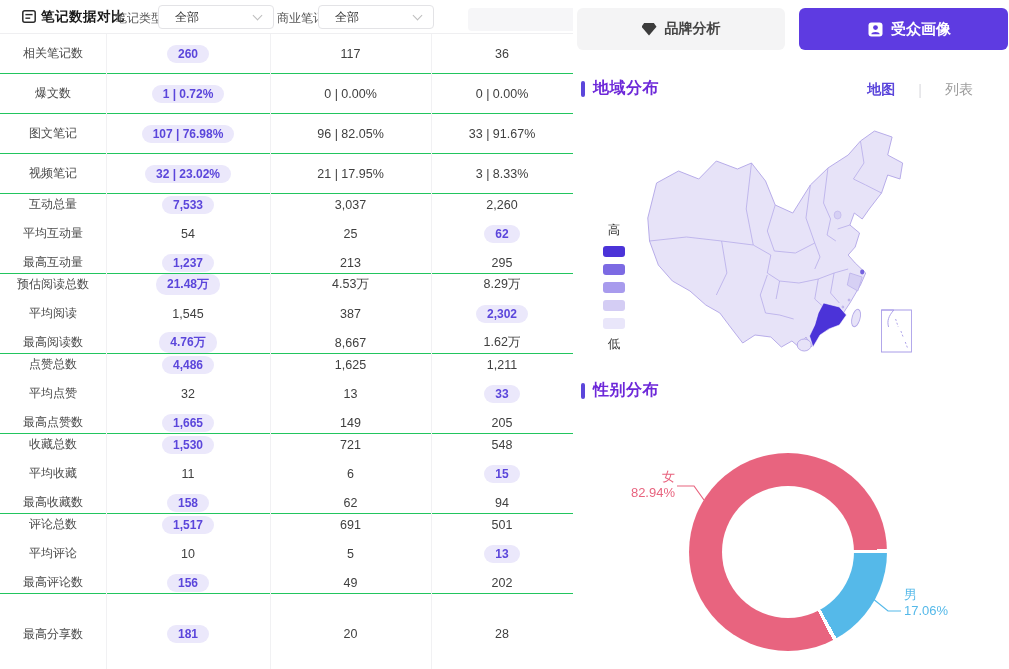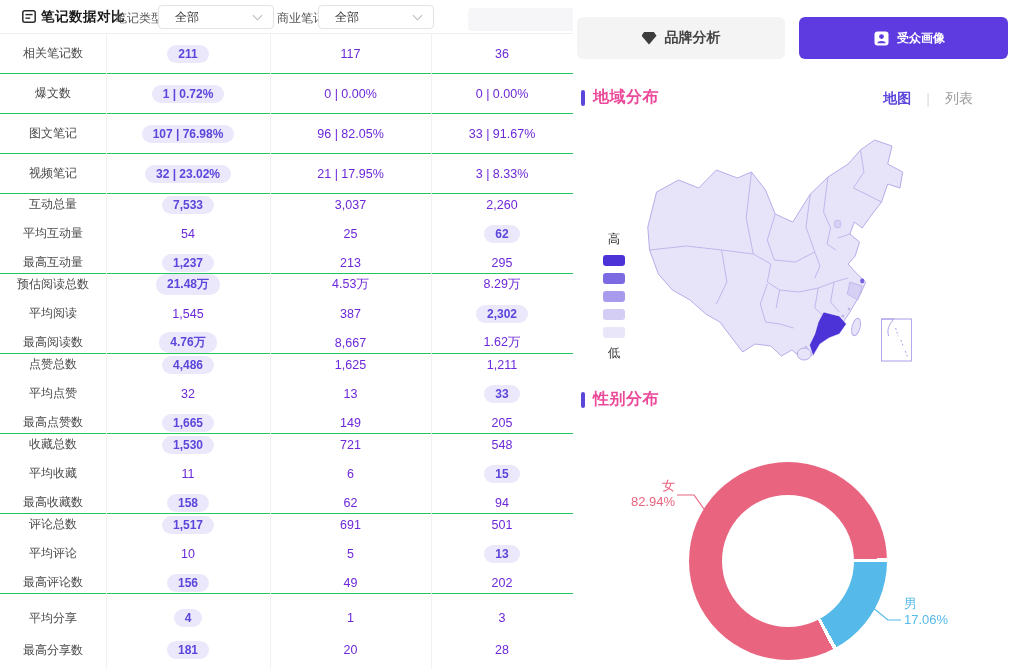--- a/index.html
+++ b/index.html
@@ -28,37 +28,37 @@
   .t-group{display:flex;flex-direction:column;justify-content:center;border-bottom:1px solid #22c55e;box-sizing:border-box;}
   .t-group.single{height:40px;}
   .t-group.multi{height:80px;gap:8px;}
   .t-group:last-child{border-bottom:none;}
   .t-row{display:flex;align-items:center;}
   .t-group.single .t-row{height:39px;}
   .t-group.multi .t-row{height:24px;}
   .t-cell{display:flex;align-items:center;justify-content:center;box-sizing:border-box;}
   .t-cell.c0{width:106px;font-size:12px;color:#4b4b4b;}
   .t-cell.c1{width:164px;} .t-cell.c2{width:161px;} .t-cell.c3{width:142px;}
-  .t-val{font-size:12.5px;color:#6d28d9;}
+  .t-val{font-size:12.5px;color:#404040;}
   .t-badge{font-size:12px;font-weight:700;color:var(--accent);background:var(--badge-bg);
     padding:2px 11px;border-radius:10px;white-space:nowrap;}
 
   
-  .right-panel{position:absolute;left:573px;top:9px;width:436px;height:483px;background:#fff;}
+  .right-panel{position:absolute;left:573px;top:0;width:436px;height:483px;background:#fff;}
   .tabs{position:absolute;left:0;top:0;width:436px;height:58px;}
   .tab{position:absolute;top:8px;height:42px;border-radius:6px;display:flex;align-items:center;justify-content:center;gap:8px;cursor:pointer;box-sizing:border-box;}
   .tab.brand{left:4px;width:208px;background:#f4f4f5;color:#454545;font-size:14px;font-weight:600;}
-  .tab.audience{left:226px;width:209px;background:var(--accent-btn);color:#fff;font-size:12px;font-weight:700;padding-left:12px;}
+  .tab.audience{left:226px;width:209px;background:var(--accent-btn);color:#fff;font-size:15px;font-weight:700;padding-left:12px;}
   .gem-icon{width:15px;height:13px;background:#3c3c3c;clip-path:polygon(20% 0,80% 0,100% 32%,50% 100%,0 32%);}
 
   .section-hd{position:absolute;left:8px;display:flex;align-items:center;gap:8px;}
   .section-bar{width:4px;height:16px;border-radius:2px;background:var(--accent);}
-  .section-title{font-size:16px;font-weight:700;color:#ec4899;letter-spacing:.5px;}
+  .section-title{font-size:16px;font-weight:700;color:#6d28d9;letter-spacing:.5px;}
   .hd-region{top:78px;} .hd-gender{top:380px;}
-  .map-toggle{position:absolute;right:36px;top:81px;display:flex;align-items:center;gap:15px;font-size:14px;}
+  .map-toggle{position:absolute;right:36px;top:81px;display:flex;align-items:center;gap:23px;font-size:14px;}
   .map-toggle .on{color:var(--accent);font-weight:600;cursor:pointer;}
   .map-toggle .sep{color:#dcdce0;}
   .map-toggle .off{color:#9b9b9b;cursor:pointer;}
 
   
   .legend{position:absolute;left:30px;top:222px;width:24px;}
   .legend .lg-txt{font-size:12.5px;color:#333;text-align:center;width:22px;}
   .lg-swatch{width:22px;height:11px;border-radius:3px;margin:7px 0;}
   .map-svg{position:absolute;left:66px;top:123px;}
 
@@ -96,21 +96,21 @@
       <div class="partial-strip"></div>
     </div>
     <div class="tbl-body" id="table-groups">
       <div class="v-line" style="left:106px"></div>
       <div class="v-line" style="left:270px"></div>
       <div class="v-line" style="left:431px"></div>
     <div class="t-group single">
           <div class="t-row">
             <div class="t-cell c0">相关笔记数</div>
             <div class="t-cell c1">
-              <span class="t-badge">211</span>
+              <span class="t-badge">260</span>
             </div>
             <div class="t-cell c2">
               <span class="t-val">117</span>
             </div>
             <div class="t-cell c3">
               <span class="t-val">36</span>
             </div>
           </div>
         </div>
         <div class="t-group single">
@@ -339,32 +339,20 @@
             </div>
             <div class="t-cell c2">
               <span class="t-val">49</span>
             </div>
             <div class="t-cell c3">
               <span class="t-val">202</span>
             </div>
           </div>
         </div>
         <div class="t-group multi">
-          <div class="t-row">
-            <div class="t-cell c0">平均分享</div>
-            <div class="t-cell c1">
-              <span class="t-badge">4</span>
-            </div>
-            <div class="t-cell c2">
-              <span class="t-val">1</span>
-            </div>
-            <div class="t-cell c3">
-              <span class="t-val">3</span>
-            </div>
-          </div>
           <div class="t-row">
             <div class="t-cell c0">最高分享数</div>
             <div class="t-cell c1">
               <span class="t-badge">181</span>
             </div>
             <div class="t-cell c2">
               <span class="t-val">20</span>
             </div>
             <div class="t-cell c3">
               <span class="t-val">28</span>

